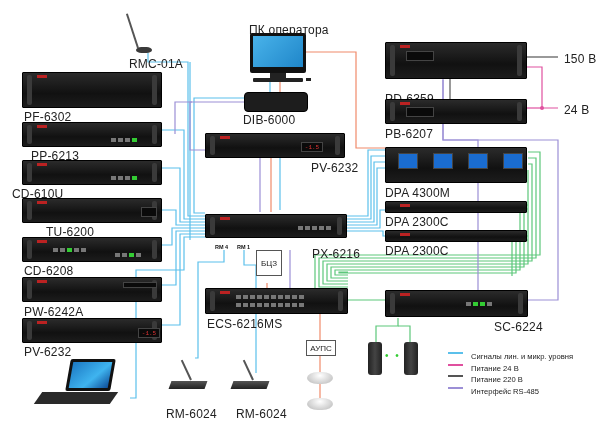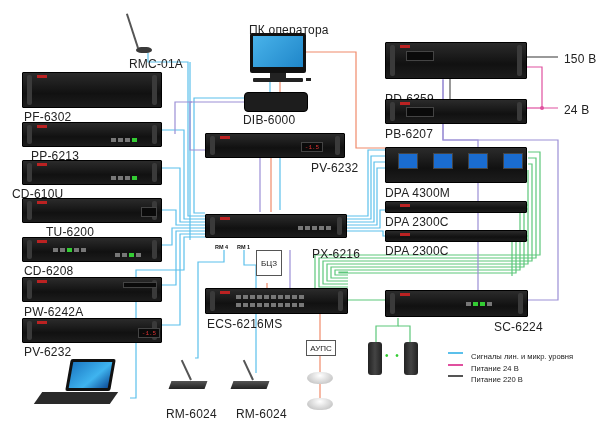--- a/index.html
+++ b/index.html
@@ -343,13 +343,17 @@
       <span class="legend-text">Сигналы лин. и микр. уровня</span>
     </div>
   <div class="legend-row">
       <span class="legend-line" style="background:#e0509f"></span>
       <span class="legend-text">Питание 24 В</span>
     </div>
   <div class="legend-row">
       <span class="legend-line" style="background:#555555"></span>
       <span class="legend-text">Питание 220 В</span>
     </div>
+  <div class="legend-row">
+      <span class="legend-line" style="background:#9c8fd6"></span>
+      <span class="legend-text">Интерфейс RS-485</span>
+    </div>
 </div>
 
 </body></html>

